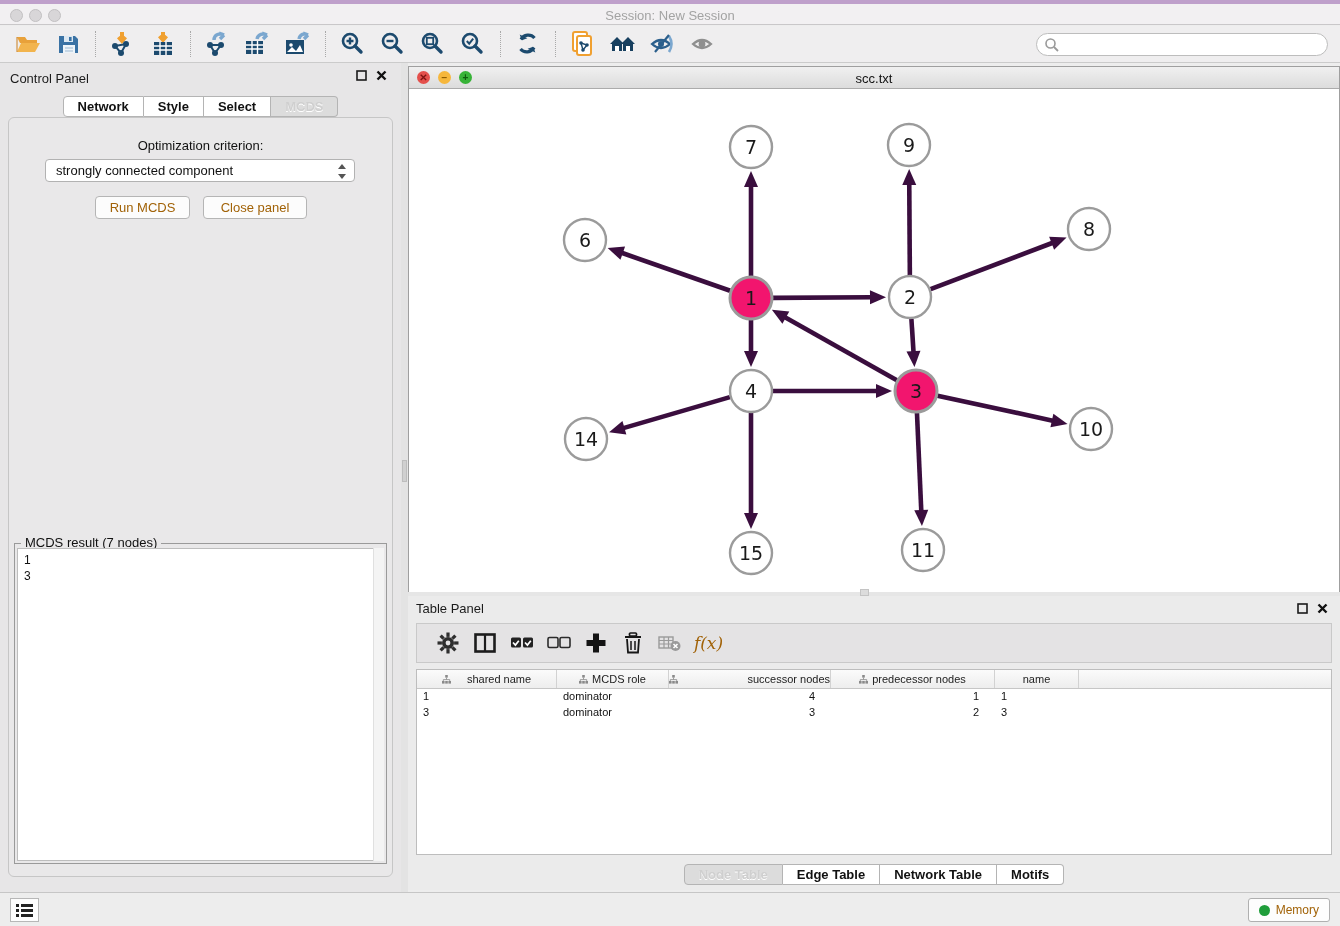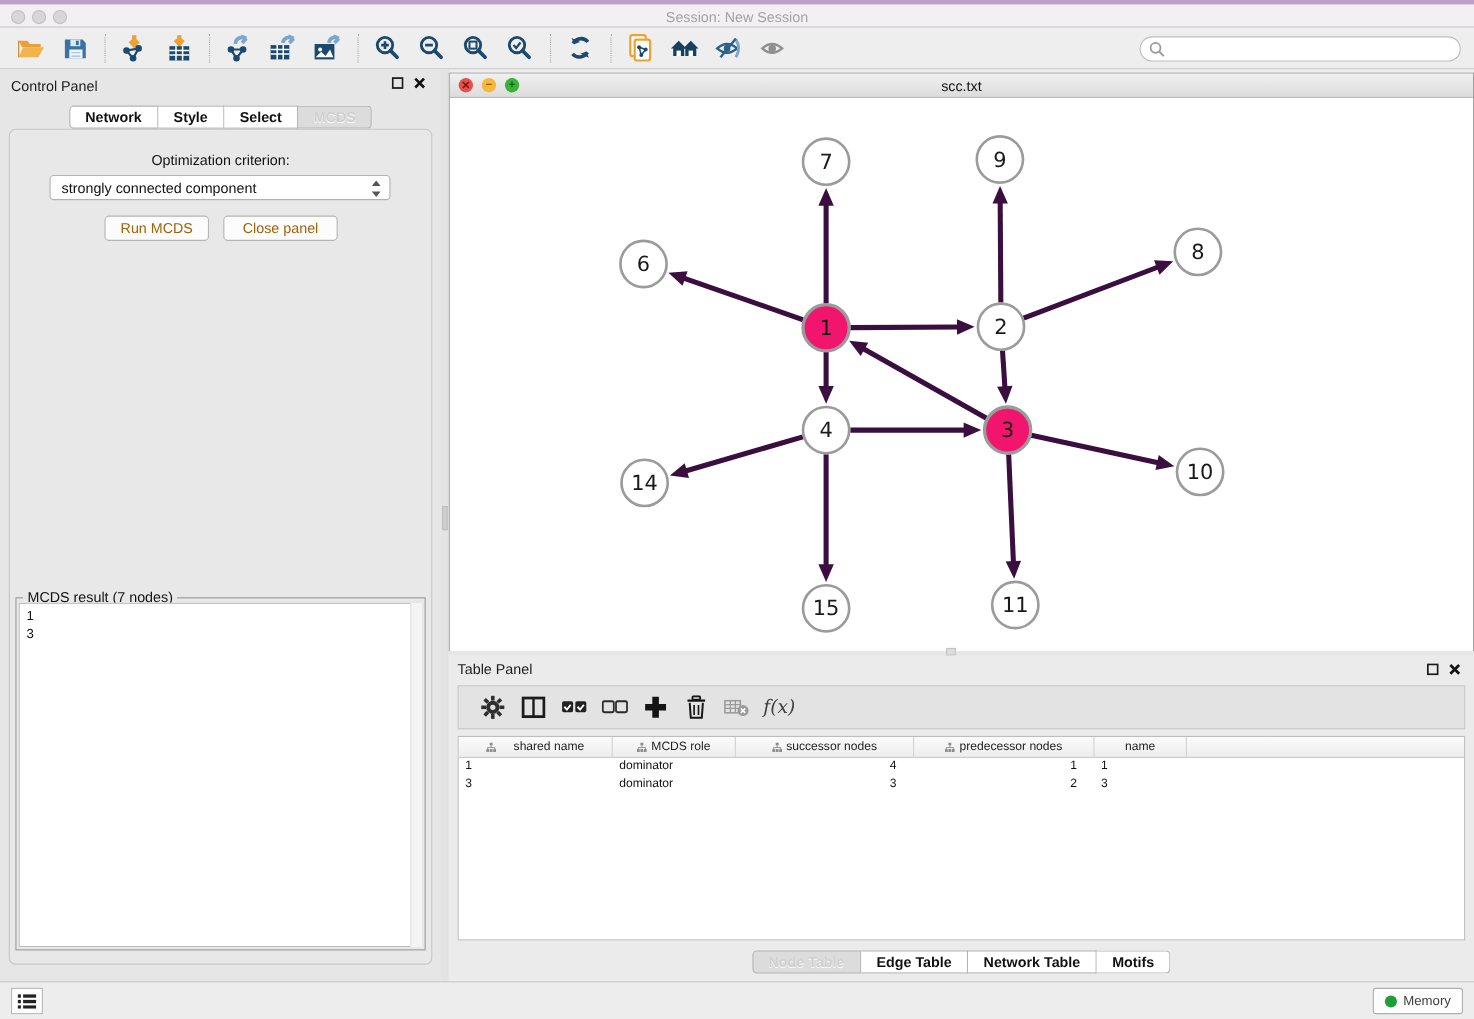--- a/index.html
+++ b/index.html
@@ -72,39 +72,39 @@
   .jtl { position:absolute; top:4px; width:13px; height:13px; border-radius:50%;
     display:flex; align-items:center; justify-content:center; font-size:10px; font-weight:bold; }
   #net-canvas { position:absolute; left:0; top:22px; width:930px; height:503px; background:#fff; }
 
   
   #table-panel { position:absolute; left:408px; top:596px; width:932px; height:294px; background:#ebebeb; }
   #tp-header { position:absolute; left:8px; top:5px; font-size:13px; color:#1b1b1b; }
   #tp-toolbar { position:absolute; left:8px; right:8px; top:27px; height:40px;
     background:#e4e3e4; border:1px solid #c9c9c9; display:flex; align-items:center; padding-left:12px; }
   .tpt-btn { width:37px; height:32px; display:flex; align-items:center; justify-content:center; }
-  #fx-label { font-size:17px; color:#404040; font-family:"DejaVu Serif", serif; font-style:italic; margin-left:4px; }
+  #fx-label { font-size:17px; color:#a16207; font-family:"DejaVu Serif", serif; font-style:italic; margin-left:4px; }
   #tp-table { position:absolute; left:8px; right:8px; top:73px; bottom:35px; background:#fff;
     border:1px solid #bdbdbd; overflow:hidden; }
   #tp-headrow { display:flex; height:19px; background:linear-gradient(#fbfbfb,#ededed);
     border-bottom:1px solid #c6c6c6; }
   .th-cell { position:relative; height:100%; border-right:1px solid #d2d2d2;
     display:flex; align-items:center; justify-content:center; font-size:11px; color:#222; gap:4px; }
   .tr-row { display:flex; height:16px; }
   .td-cell { height:100%; font-size:11px; color:#111; padding:1px 6px; white-space:nowrap; overflow:hidden; }
   .td-cell.num { text-align:right; padding-right:16px; }
   #tp-tabs { position:absolute; left:0; right:0; bottom:5px; display:flex; justify-content:center; }
 
   
   #statusbar { position:absolute; left:0; top:892px; width:1340px; height:34px;
     background:#ededed; border-top:1px solid #c6c6c6; }
   #list-btn { position:absolute; left:10px; top:5px; width:29px; height:24px; background:#fdfdfd;
     border:1px solid #b7b7b7; display:flex; align-items:center; justify-content:center; }
   #memory-btn { position:absolute; right:10px; top:5px; height:24px; padding:0 10px; background:#fdfdfd;
-    border:1px solid #b0b0b0; border-radius:3px; display:flex; align-items:center; gap:6px; font-size:12px; color:#404040; }
+    border:1px solid #b0b0b0; border-radius:3px; display:flex; align-items:center; gap:6px; font-size:12px; color:#a16207; }
   #memory-dot { width:11px; height:11px; border-radius:50%; background:#1f9d3a; }
 </style>
 </head>
 <body>
 
 <div id="titlebar">
   <div class="accent"></div>
   <div class="tl-dot" style="left:10px"></div>
   <div class="tl-dot" style="left:29px"></div>
   <div class="tl-dot" style="left:48px"></div>
@@ -499,21 +499,21 @@
             <g fill="#8a8a8a">
               <rect x="3.2" y="0" width="2.6" height="2.6"></rect>
               <rect x="0" y="6" width="2.6" height="2.6"></rect>
               <rect x="3.2" y="6" width="2.6" height="2.6"></rect>
               <rect x="6.4" y="6" width="2.6" height="2.6"></rect>
             </g>
             <path d="M4.5 2.6 v2 M1.3 6 v-1.4 h6.4 V6" stroke="#8a8a8a" stroke-width="0.8" fill="none"></path>
           </svg>
           <span>MCDS role</span>
         </div>
-        <div class="th-cell" style="width: 162px;">
+        <div class="th-cell" style="width: 162px; justify-content: space-between;">
           <svg width="9" height="9">
             <g fill="#8a8a8a">
               <rect x="3.2" y="0" width="2.6" height="2.6"></rect>
               <rect x="0" y="6" width="2.6" height="2.6"></rect>
               <rect x="3.2" y="6" width="2.6" height="2.6"></rect>
               <rect x="6.4" y="6" width="2.6" height="2.6"></rect>
             </g>
             <path d="M4.5 2.6 v2 M1.3 6 v-1.4 h6.4 V6" stroke="#8a8a8a" stroke-width="0.8" fill="none"></path>
           </svg>
           <span>successor nodes</span>

